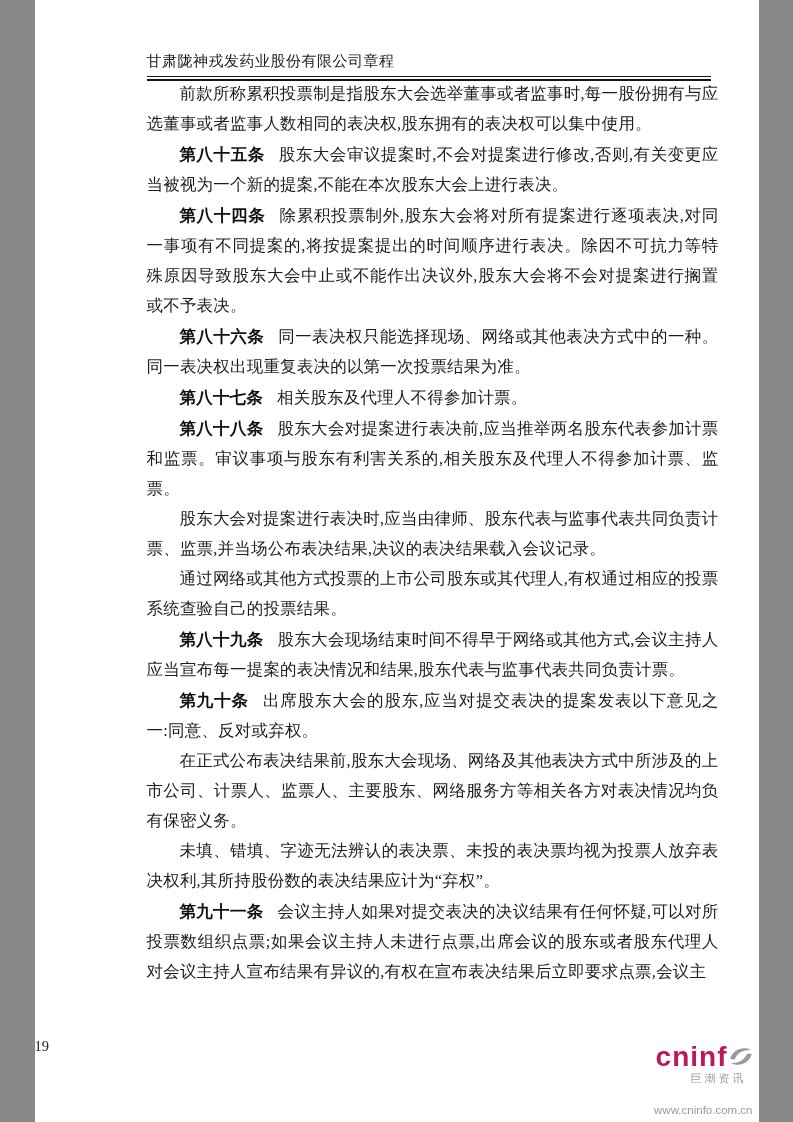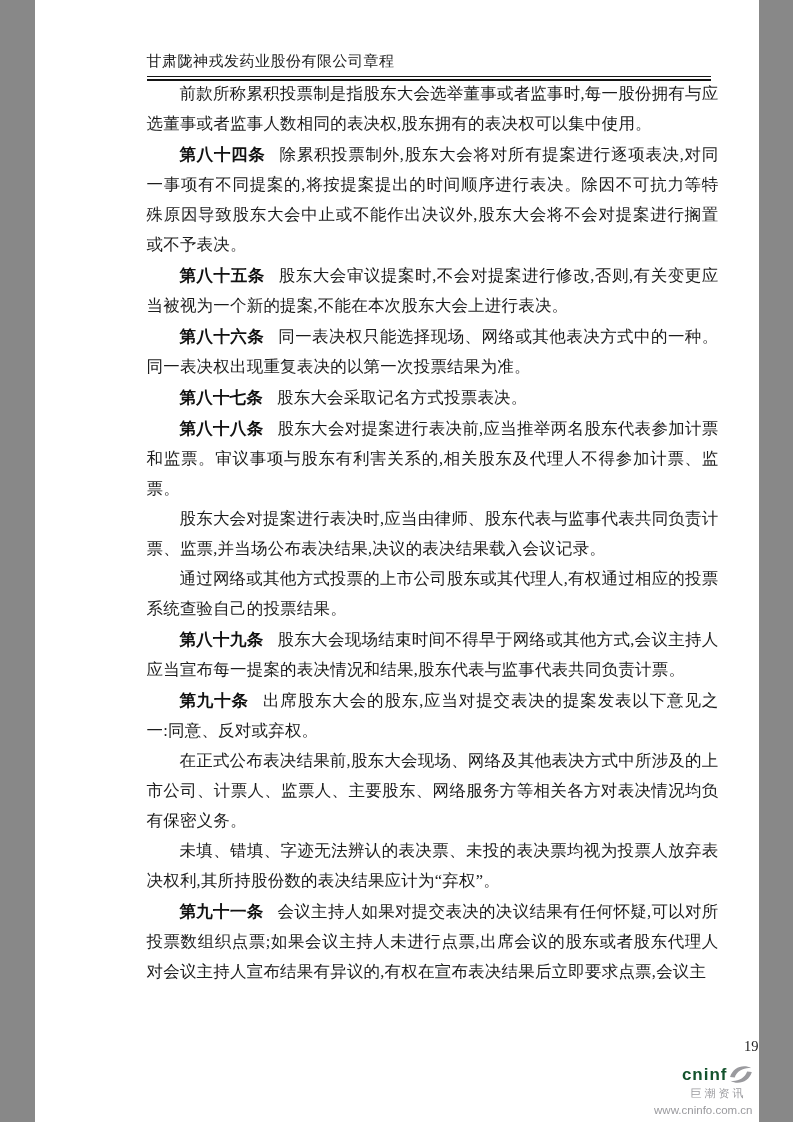--- a/index.html
+++ b/index.html
@@ -45,72 +45,72 @@
     font-family:"Liberation Sans","DejaVu Sans",sans-serif;
     font-weight:bold;
     margin-right:0.85em;
     color:#111;
   }
   
   .page-number{
     position:absolute;
     top:1038px;left:0;
     width:100%;
-    text-align:right;
+    text-align:left;
     font-size:14.5px;
     color:#222;
   }
   .cninfo-logo{
     position:absolute;
     right:6px;bottom:6px;
     text-align:right;
     color:#98989c;
     font-family:"Liberation Sans","DejaVu Sans",sans-serif;
     line-height:1;
   }
   .cninfo-brand-row{
     display:flex;align-items:center;justify-content:flex-end;
   }
   .cninfo-brand{
-    font-size:17px;
+    font-size:28px;
     font-weight:bold;
     letter-spacing:1px;
-    color:#14532d;
+    color:#be185d;
   }
   .cninfo-swirl{width:24px;height:22px;margin-left:1px;transform:rotate(-6deg);}
   .cninfo-caption{
     font-size:11px;
     letter-spacing:3px;
     margin-top:2px;
     margin-right:6px;
     color:#9a9a9e;
   }
   .cninfo-url{
     font-size:11.5px;
-    margin-top:6px;
+    margin-top:21px;
     color:#9a9a9e;
   }
 </style>
 </head>
 <body>
 
 <div class="page">
 
   <div class="doc-header">
     <div class="title">甘肃陇神戎发药业股份有限公司章程</div>
     <div class="rule-thin"></div>
     <div class="rule-thick"></div>
   </div>
 
   <div class="doc-body">
     <p><span>前款所称累积投票制是指股东大会选举董事或者监事时,每一股份拥有与应选董事或者监事人数相同的表决权,股东拥有的表决权可以集中使用。</span></p>
+    <p><b class="article-label">第八十五条</b><span>股东大会审议提案时,不会对提案进行修改,否则,有关变更应当被视为一个新的提案,不能在本次股东大会上进行表决。</span></p>
     <p><b class="article-label">第八十四条</b><span>除累积投票制外,股东大会将对所有提案进行逐项表决,对同一事项有不同提案的,将按提案提出的时间顺序进行表决。除因不可抗力等特殊原因导致股东大会中止或不能作出决议外,股东大会将不会对提案进行搁置或不予表决。</span></p>
-    <p><b class="article-label">第八十五条</b><span>股东大会审议提案时,不会对提案进行修改,否则,有关变更应当被视为一个新的提案,不能在本次股东大会上进行表决。</span></p>
     <p><b class="article-label">第八十六条</b><span>同一表决权只能选择现场、网络或其他表决方式中的一种。同一表决权出现重复表决的以第一次投票结果为准。</span></p>
-    <p><b class="article-label">第八十七条</b><span>股东大会采取记名方式投票表决。</span></p>
+    <p><b class="article-label">第八十七条</b><span>相关股东及代理人不得参加计票。</span></p>
     <p><b class="article-label">第八十八条</b><span>股东大会对提案进行表决前,应当推举两名股东代表参加计票和监票。审议事项与股东有利害关系的,相关股东及代理人不得参加计票、监票。</span></p>
     <p><span>股东大会对提案进行表决时,应当由律师、股东代表与监事代表共同负责计票、监票,并当场公布表决结果,决议的表决结果载入会议记录。</span></p>
     <p><span>通过网络或其他方式投票的上市公司股东或其代理人,有权通过相应的投票系统查验自己的投票结果。</span></p>
     <p><b class="article-label">第八十九条</b><span>股东大会现场结束时间不得早于网络或其他方式,会议主持人应当宣布每一提案的表决情况和结果,股东代表与监事代表共同负责计票。</span></p>
     <p><b class="article-label">第九十条</b><span>出席股东大会的股东,应当对提交表决的提案发表以下意见之一:同意、反对或弃权。</span></p>
     <p><span>在正式公布表决结果前,股东大会现场、网络及其他表决方式中所涉及的上市公司、计票人、监票人、主要股东、网络服务方等相关各方对表决情况均负有保密义务。</span></p>
     <p><span>未填、错填、字迹无法辨认的表决票、未投的表决票均视为投票人放弃表决权利,其所持股份数的表决结果应计为“弃权”。</span></p>
     <p><b class="article-label">第九十一条</b><span>会议主持人如果对提交表决的决议结果有任何怀疑,可以对所投票数组织点票;如果会议主持人未进行点票,出席会议的股东或者股东代理人对会议主持人宣布结果有异议的,有权在宣布表决结果后立即要求点票,会议主</span></p>
   </div>
 

